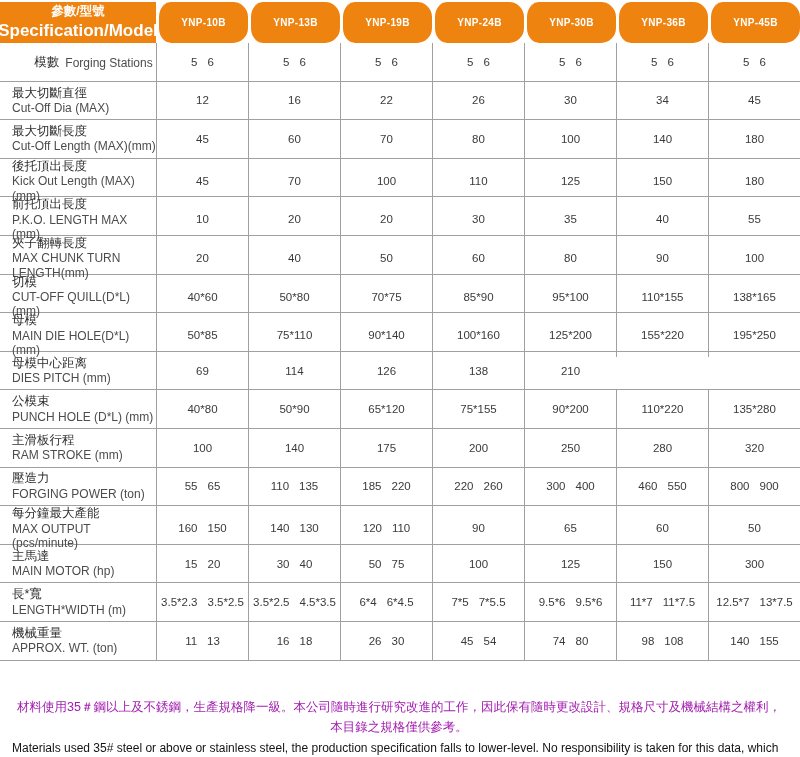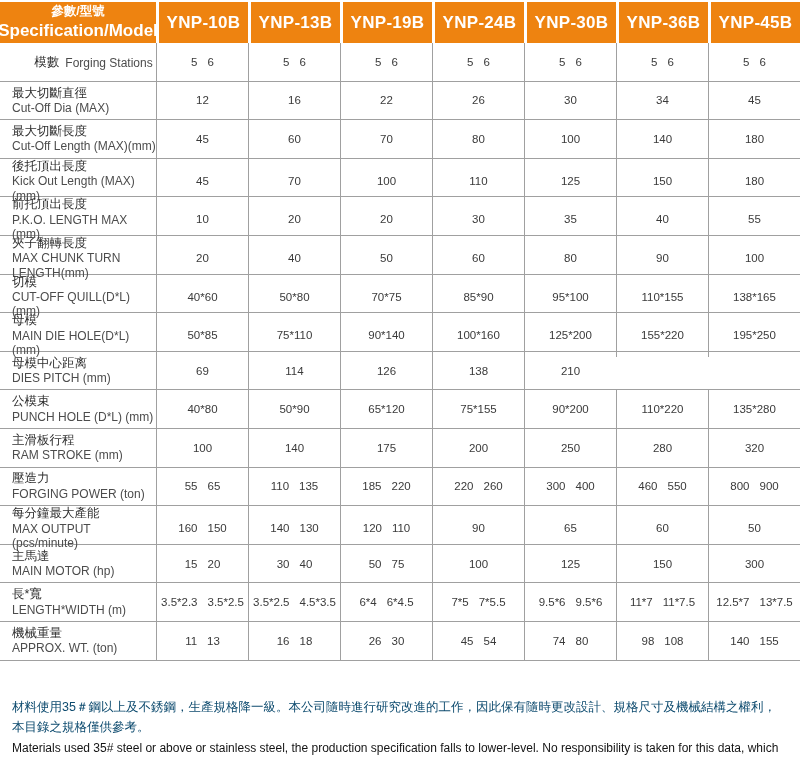--- a/index.html
+++ b/index.html
@@ -16,39 +16,39 @@
   }
   
   .thead .cell{
     background:#ee8310;color:#ffffff;
     display:flex;flex-direction:column;justify-content:center;align-items:center;
     height:41px;text-align:center;font-weight:bold;
   }
   .thead .cell + .cell{border-left:3px solid #ffffff;}
   .spec-head-zh{font-size:12.5px;line-height:1.25;}
   .spec-head-en{font-size:17px;line-height:1.25;}
-  .model-head{font-size:17px;letter-spacing:.3px;}
+  .model-head{font-size:10px;letter-spacing:.3px;border-radius:15px;}
   
   .trow{border-bottom:1px solid #a0a0a0;height:37.6px;}
   .label-cell{
     display:flex;flex-direction:column;justify-content:center;
     padding-left:12px;box-sizing:border-box;
   }
   .label-cell.inline{flex-direction:row;align-items:center;gap:6px;padding-left:31px;}
   .lbl-zh{font-size:12.5px;color:#2f2f2f;line-height:1.15;}
   .lbl-en{font-size:12px;color:#4c4c4c;line-height:1.2;margin-top:1px;}
   .label-cell.inline .lbl-en{margin-top:2px;}
   .value-cell{
     display:flex;justify-content:center;align-items:center;gap:10px;
     border-left:1px solid #a0a0a0;
     font-size:11.5px;color:#3a3a3a;white-space:nowrap;
   }
   
   .footnote{padding:36px 14px 0 12px;}
-  .footnote-zh{font-size:12.5px;color:#0c4a6e;line-height:1.6;margin:0 0 2px 0;}
+  .footnote-zh{font-size:12.5px;color:#a21caf;line-height:1.6;margin:0 0 2px 0;text-align:center;}
   .footnote-en{font-size:12px;color:#141414;line-height:1.5;margin:0;}
 </style>
 </head>
 <body>
 
 <div class="page">
 
   <div class="spec-table">
     <div class="grid-row thead" id="table-head">
       <div class="cell">

